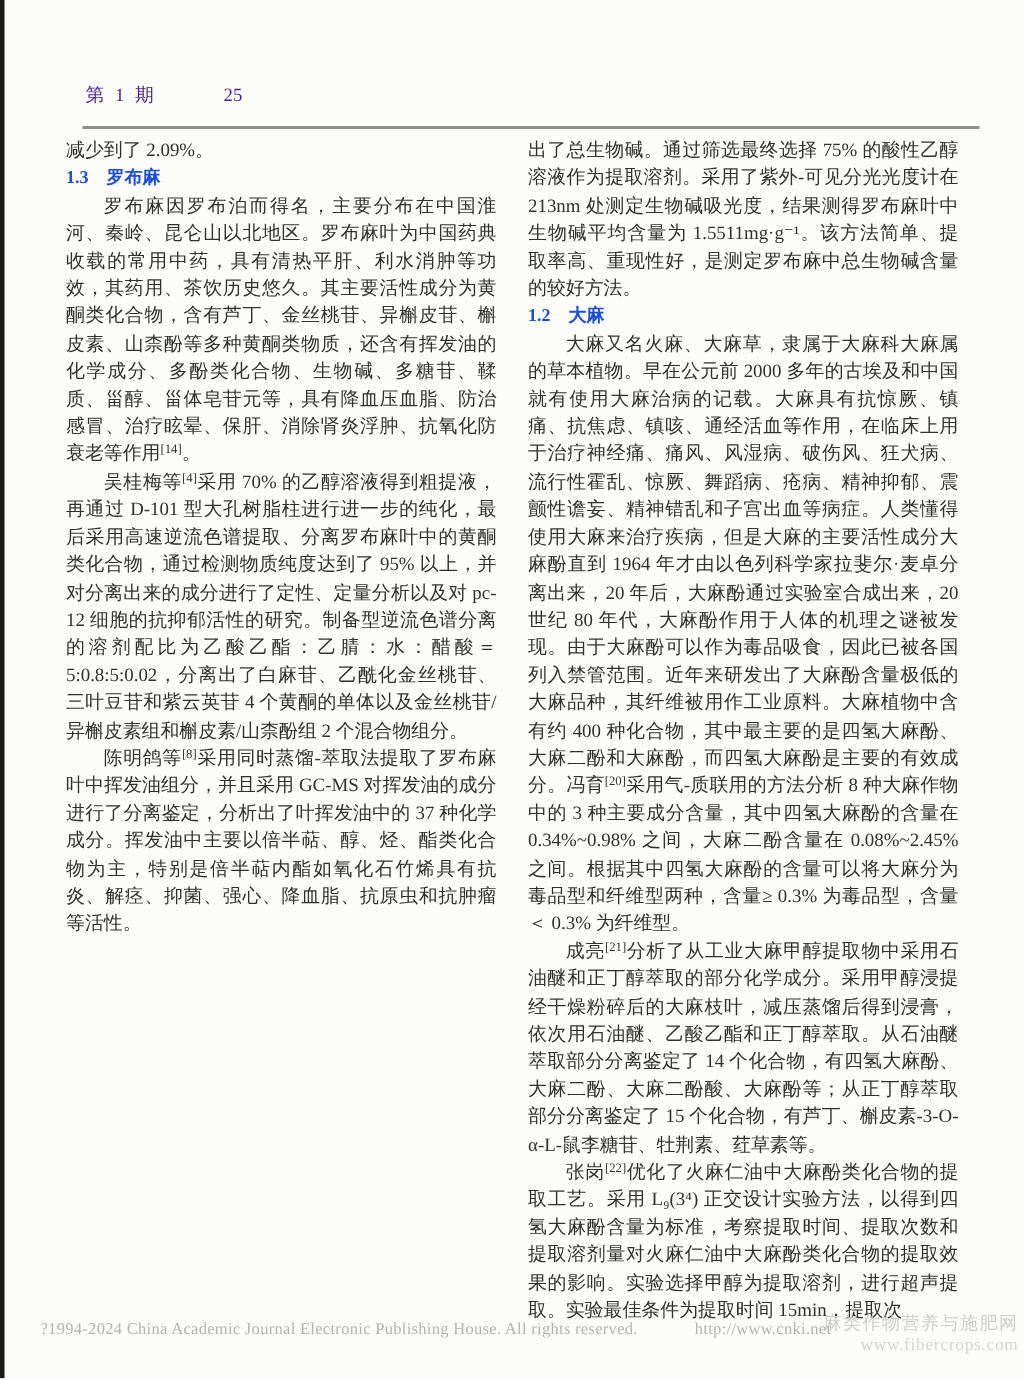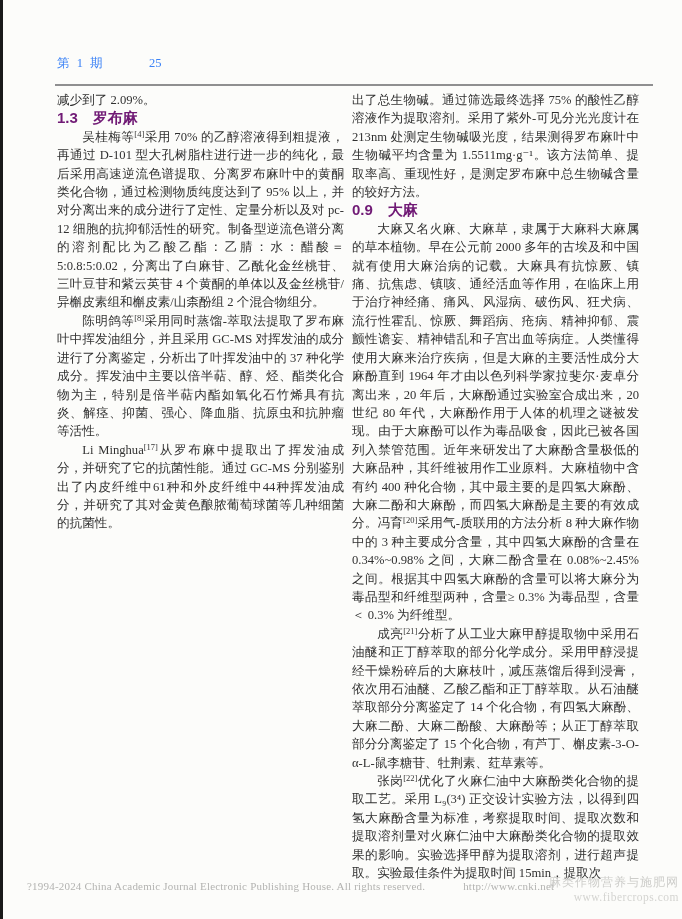--- a/index.html
+++ b/index.html
@@ -8,42 +8,42 @@
     background:#fcfcfa; overflow:hidden;
     color:#2e2e2d;
     font-family:"Liberation Serif","DejaVu Serif",serif;
   }
   .edge-strip {
     position:absolute; left:0; top:0; width:3px; height:100%;
     background:#191919;
   }
   .header {
     position:absolute; left:57px; top:55px; width:583px;
-    display:flex; align-items:baseline; font-size:12.5px; color:#3b82f6;
+    display:flex; align-items:baseline; font-size:12.5px; color:#4c1d95;
   }
   .header .issue { width:92px; letter-spacing:2px; }
   .header .title { flex:1; text-align:center; letter-spacing:0.5px; }
   .header .pageno { width:56px; padding-right:8px; }
   .rule {
     position:absolute; left:55px; top:84px; width:598px; height:2px;
     background:#8f8f90;
   }
   .col {
     position:absolute; top:91px; width:287px;
     font-size:12.6px; line-height:18.4px;
     text-align:justify; color:#303030;
   }
-  .col-left  { left:57px;  }
+  .col-left  { left:44px;  }
   .col-right { left:352px; }
   .col p, .col h3 { margin:0; padding:0; }
   .para { text-indent:2em; }
   .cont { text-indent:0; }
   h3.sec {
-    font-size:15px; font-weight:bold; color:#701a75;
-    font-family:Liberation Sans, sans-serif;
+    font-size:12px; font-weight:bold; color:#1d4ed8;
+    font-family:Liberation Serif, serif;
     line-height:18.4px;
   }
   sup { font-size:8.5px; line-height:0; vertical-align:4px; }
   .footer {
     position:absolute; left:27px; top:880px; white-space:nowrap;
     font-size:11px; color:#b3b3b1; letter-spacing:0.2px;
   }
   .footer .url { margin-left:38px; }
   .watermark {
     position:absolute; right:3px; top:875px; text-align:right;
@@ -61,28 +61,28 @@
 
   <div class="header">
     <span class="issue">第 1 期</span>
     <span class="pageno">25</span>
   </div>
   <div class="rule"></div>
 
   <div class="col col-left">
     <p class="cont">减少到了 2.09%。</p>
     <h3 class="sec">1.3　罗布麻</h3>
+    <p class="para">罗布麻因罗布泊而得名，主要分布在中国淮河、秦岭、昆仑山以北地区。罗布麻叶为中国药典收载的常用中药，具有清热平肝、利水消肿等功效，其药用、茶饮历史悠久。其主要活性成分为黄酮类化合物，含有芦丁、金丝桃苷、异槲皮苷、槲皮素、山柰酚等多种黄酮类物质，还含有挥发油的化学成分、多酚类化合物、生物碱、多糖苷、鞣质、甾醇、甾体皂苷元等，具有降血压血脂、防治感冒、治疗眩晕、保肝、消除肾炎浮肿、抗氧化防衰老等作用<sup>[14]</sup>。</p>
     <p class="para">吴桂梅等<sup>[4]</sup>采用 70% 的乙醇溶液得到粗提液，再通过 D-101 型大孔树脂柱进行进一步的纯化，最后采用高速逆流色谱提取、分离罗布麻叶中的黄酮类化合物，通过检测物质纯度达到了 95% 以上，并对分离出来的成分进行了定性、定量分析以及对 pc-12 细胞的抗抑郁活性的研究。制备型逆流色谱分离的溶剂配比为乙酸乙酯：乙腈：水：醋酸＝5:0.8:5:0.02，分离出了白麻苷、乙酰化金丝桃苷、三叶豆苷和紫云英苷 4 个黄酮的单体以及金丝桃苷/异槲皮素组和槲皮素/山柰酚组 2 个混合物组分。</p>
     <p class="para">陈明鸽等<sup>[8]</sup>采用同时蒸馏-萃取法提取了罗布麻叶中挥发油组分，并且采用 GC-MS 对挥发油的成分进行了分离鉴定，分析出了叶挥发油中的 37 种化学成分。挥发油中主要以倍半萜、醇、烃、酯类化合物为主，特别是倍半萜内酯如氧化石竹烯具有抗炎、解痉、抑菌、强心、降血脂、抗原虫和抗肿瘤等活性。</p>
-    <p class="para">Li Minghua<sup>[17]</sup>从罗布麻中提取出了挥发油成分，并研究了它的抗菌性能。通过 GC-MS 分别鉴别出了内皮纤维中61种和外皮纤维中44种挥发油成分，并研究了其对金黄色酿脓葡萄球菌等几种细菌的抗菌性。</p>
   </div>
 
   <div class="col col-right">
     <p class="cont">出了总生物碱。通过筛选最终选择 75% 的酸性乙醇溶液作为提取溶剂。采用了紫外-可见分光光度计在 213nm 处测定生物碱吸光度，结果测得罗布麻叶中生物碱平均含量为 1.5511mg·g⁻¹。该方法简单、提取率高、重现性好，是测定罗布麻中总生物碱含量的较好方法。</p>
-    <h3 class="sec">0.9　大麻</h3>
+    <h3 class="sec">1.2　大麻</h3>
     <p class="para">大麻又名火麻、大麻草，隶属于大麻科大麻属的草本植物。早在公元前 2000 多年的古埃及和中国就有使用大麻治病的记载。大麻具有抗惊厥、镇痛、抗焦虑、镇咳、通经活血等作用，在临床上用于治疗神经痛、痛风、风湿病、破伤风、狂犬病、流行性霍乱、惊厥、舞蹈病、疮病、精神抑郁、震颤性谵妄、精神错乱和子宫出血等病症。人类懂得使用大麻来治疗疾病，但是大麻的主要活性成分大麻酚直到 1964 年才由以色列科学家拉斐尔·麦卓分离出来，20 年后，大麻酚通过实验室合成出来，20 世纪 80 年代，大麻酚作用于人体的机理之谜被发现。由于大麻酚可以作为毒品吸食，因此已被各国列入禁管范围。近年来研发出了大麻酚含量极低的大麻品种，其纤维被用作工业原料。大麻植物中含有约 400 种化合物，其中最主要的是四氢大麻酚、大麻二酚和大麻酚，而四氢大麻酚是主要的有效成分。冯育<sup>[20]</sup>采用气-质联用的方法分析 8 种大麻作物中的 3 种主要成分含量，其中四氢大麻酚的含量在 0.34%~0.98% 之间，大麻二酚含量在 0.08%~2.45% 之间。根据其中四氢大麻酚的含量可以将大麻分为毒品型和纤维型两种，含量≥ 0.3% 为毒品型，含量＜ 0.3% 为纤维型。</p>
     <p class="para">成亮<sup>[21]</sup>分析了从工业大麻甲醇提取物中采用石油醚和正丁醇萃取的部分化学成分。采用甲醇浸提经干燥粉碎后的大麻枝叶，减压蒸馏后得到浸膏，依次用石油醚、乙酸乙酯和正丁醇萃取。从石油醚萃取部分分离鉴定了 14 个化合物，有四氢大麻酚、大麻二酚、大麻二酚酸、大麻酚等；从正丁醇萃取部分分离鉴定了 15 个化合物，有芦丁、槲皮素-3-O-α-L-鼠李糖苷、牡荆素、荭草素等。</p>
     <p class="para">张岗<sup>[22]</sup>优化了火麻仁油中大麻酚类化合物的提取工艺。采用 L₉(3⁴) 正交设计实验方法，以得到四氢大麻酚含量为标准，考察提取时间、提取次数和提取溶剂量对火麻仁油中大麻酚类化合物的提取效果的影响。实验选择甲醇为提取溶剂，进行超声提取。实验最佳条件为提取时间 15min，提取次</p>
   </div>
 
   <div class="footer">
     <span>?1994-2024 China Academic Journal Electronic Publishing House. All rights reserved.</span><span class="url">http://www.cnki.net</span>
   </div>
 
   <div class="watermark">

